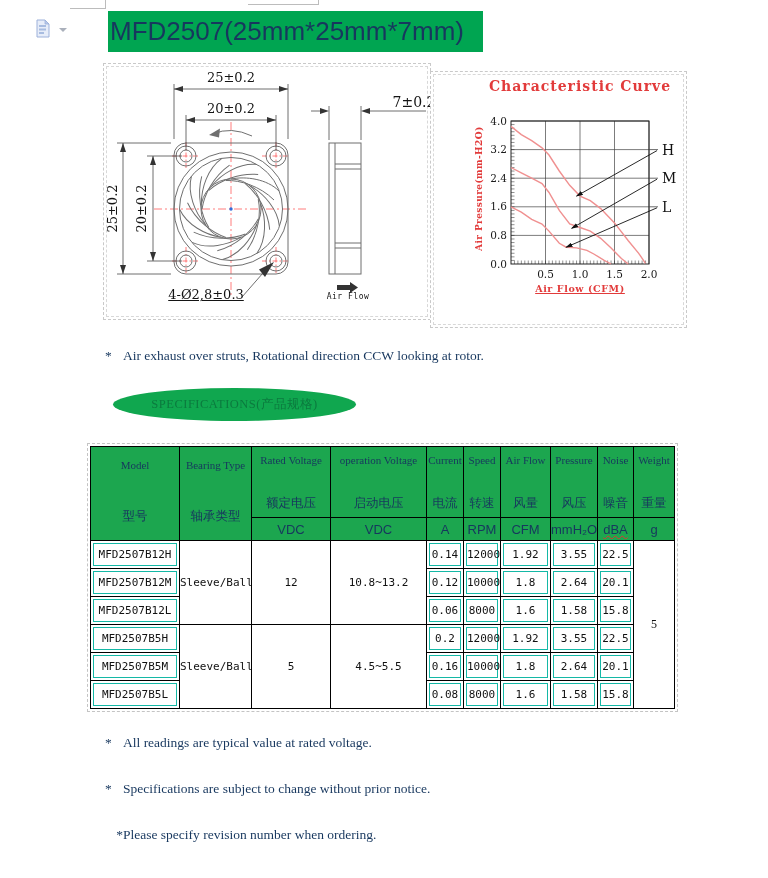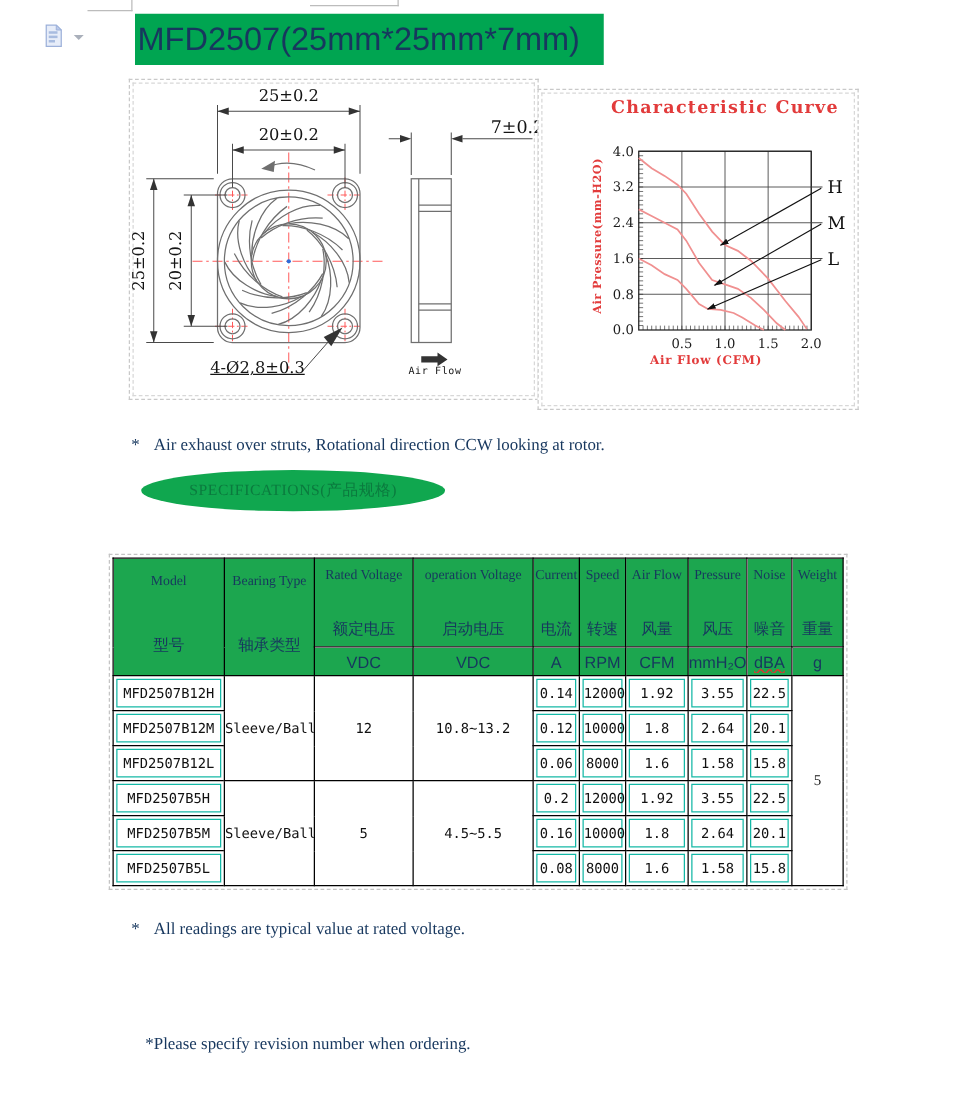--- a/index.html
+++ b/index.html
@@ -42,34 +42,34 @@
   #lbl-airflow{left:217px;top:228px;width:54px;font-size:8px;
        font-family:"DejaVu Sans Mono",monospace;letter-spacing:0.5px;}
 
   
   #chart-title{position:absolute;left:46px;top:6px;width:206px;text-align:center;
        color:var(--red,#e23b3b);font-weight:bold;font-size:14px;
        font-family:"DejaVu Serif",serif;letter-spacing:1px;}
   #chart-ylabel{position:absolute;left:-12px;top:114px;width:120px;text-align:center;
        transform:rotate(-90deg);color:var(--red,#e23b3b);font-weight:bold;font-size:9px;
        font-family:"DejaVu Serif",serif;letter-spacing:0.4px;white-space:nowrap;}
-  #chart-xlabel{position:absolute;left:89px;top:211px;width:120px;
+  #chart-xlabel{position:absolute;left:89px;top:211px;width:120px;text-align:center;
        color:var(--red,#e23b3b);font-weight:bold;font-size:9.5px;
-       font-family:"DejaVu Serif",serif;letter-spacing:0.6px;}
+       font-family:"DejaVu Serif",serif;letter-spacing:0.6px;text-decoration:underline;}
 
   
   .note{position:absolute;left:105px;color:var(--navy,#17375e);font-size:13.5px;white-space:nowrap;}
   .note .star{display:inline-block;width:18px;}
   #note-drawing{top:348px;}
   #footnote-0{top:735px;}
   #footnote-1{top:781px;}
   #footnote-2{top:827px;text-align:right;}
 
   
-  #spec-badge{position:absolute;left:113px;top:376px;width:243px;height:33px;
+  #spec-badge{position:absolute;left:113px;top:388px;width:243px;height:33px;
       background:var(--green-badge,#10a74f);border-radius:50%;
       display:flex;align-items:center;justify-content:center;}
   #spec-badge span{color:#0b7a3e;font-size:12.5px;letter-spacing:0.5px;
       font-family:"Liberation Serif",serif;}
 
   
   #table-wrap{position:absolute;left:87px;top:443px;border:1px dashed #c4c4c4;padding:2px;background:#fff;}
   table{border-collapse:collapse;table-layout:fixed;width:584px;}
   th,td{border:1px solid #000;padding:0;overflow:hidden;}
   thead th{background:var(--green-header,#1ca64f);color:var(--navy,#17375e);font-weight:normal;}
@@ -555,17 +555,20 @@
               <div class="box">15.8</div>
             </td>
           </tr>
         </tbody>
     </table>
   </div>
 
   <div class="note" id="footnote-0">
     <span class="star">*</span><span>All readings are typical value at rated voltage.</span>
   </div>
+  <div class="note" id="footnote-1">
+    <span class="star">*</span><span>Specifications are subject to change without prior notice.</span>
+  </div>
   <div class="note" id="footnote-2">
     <span class="star">*</span><span>Please specify revision number when ordering.</span>
   </div>
 
 </div>
 
 </body></html>

